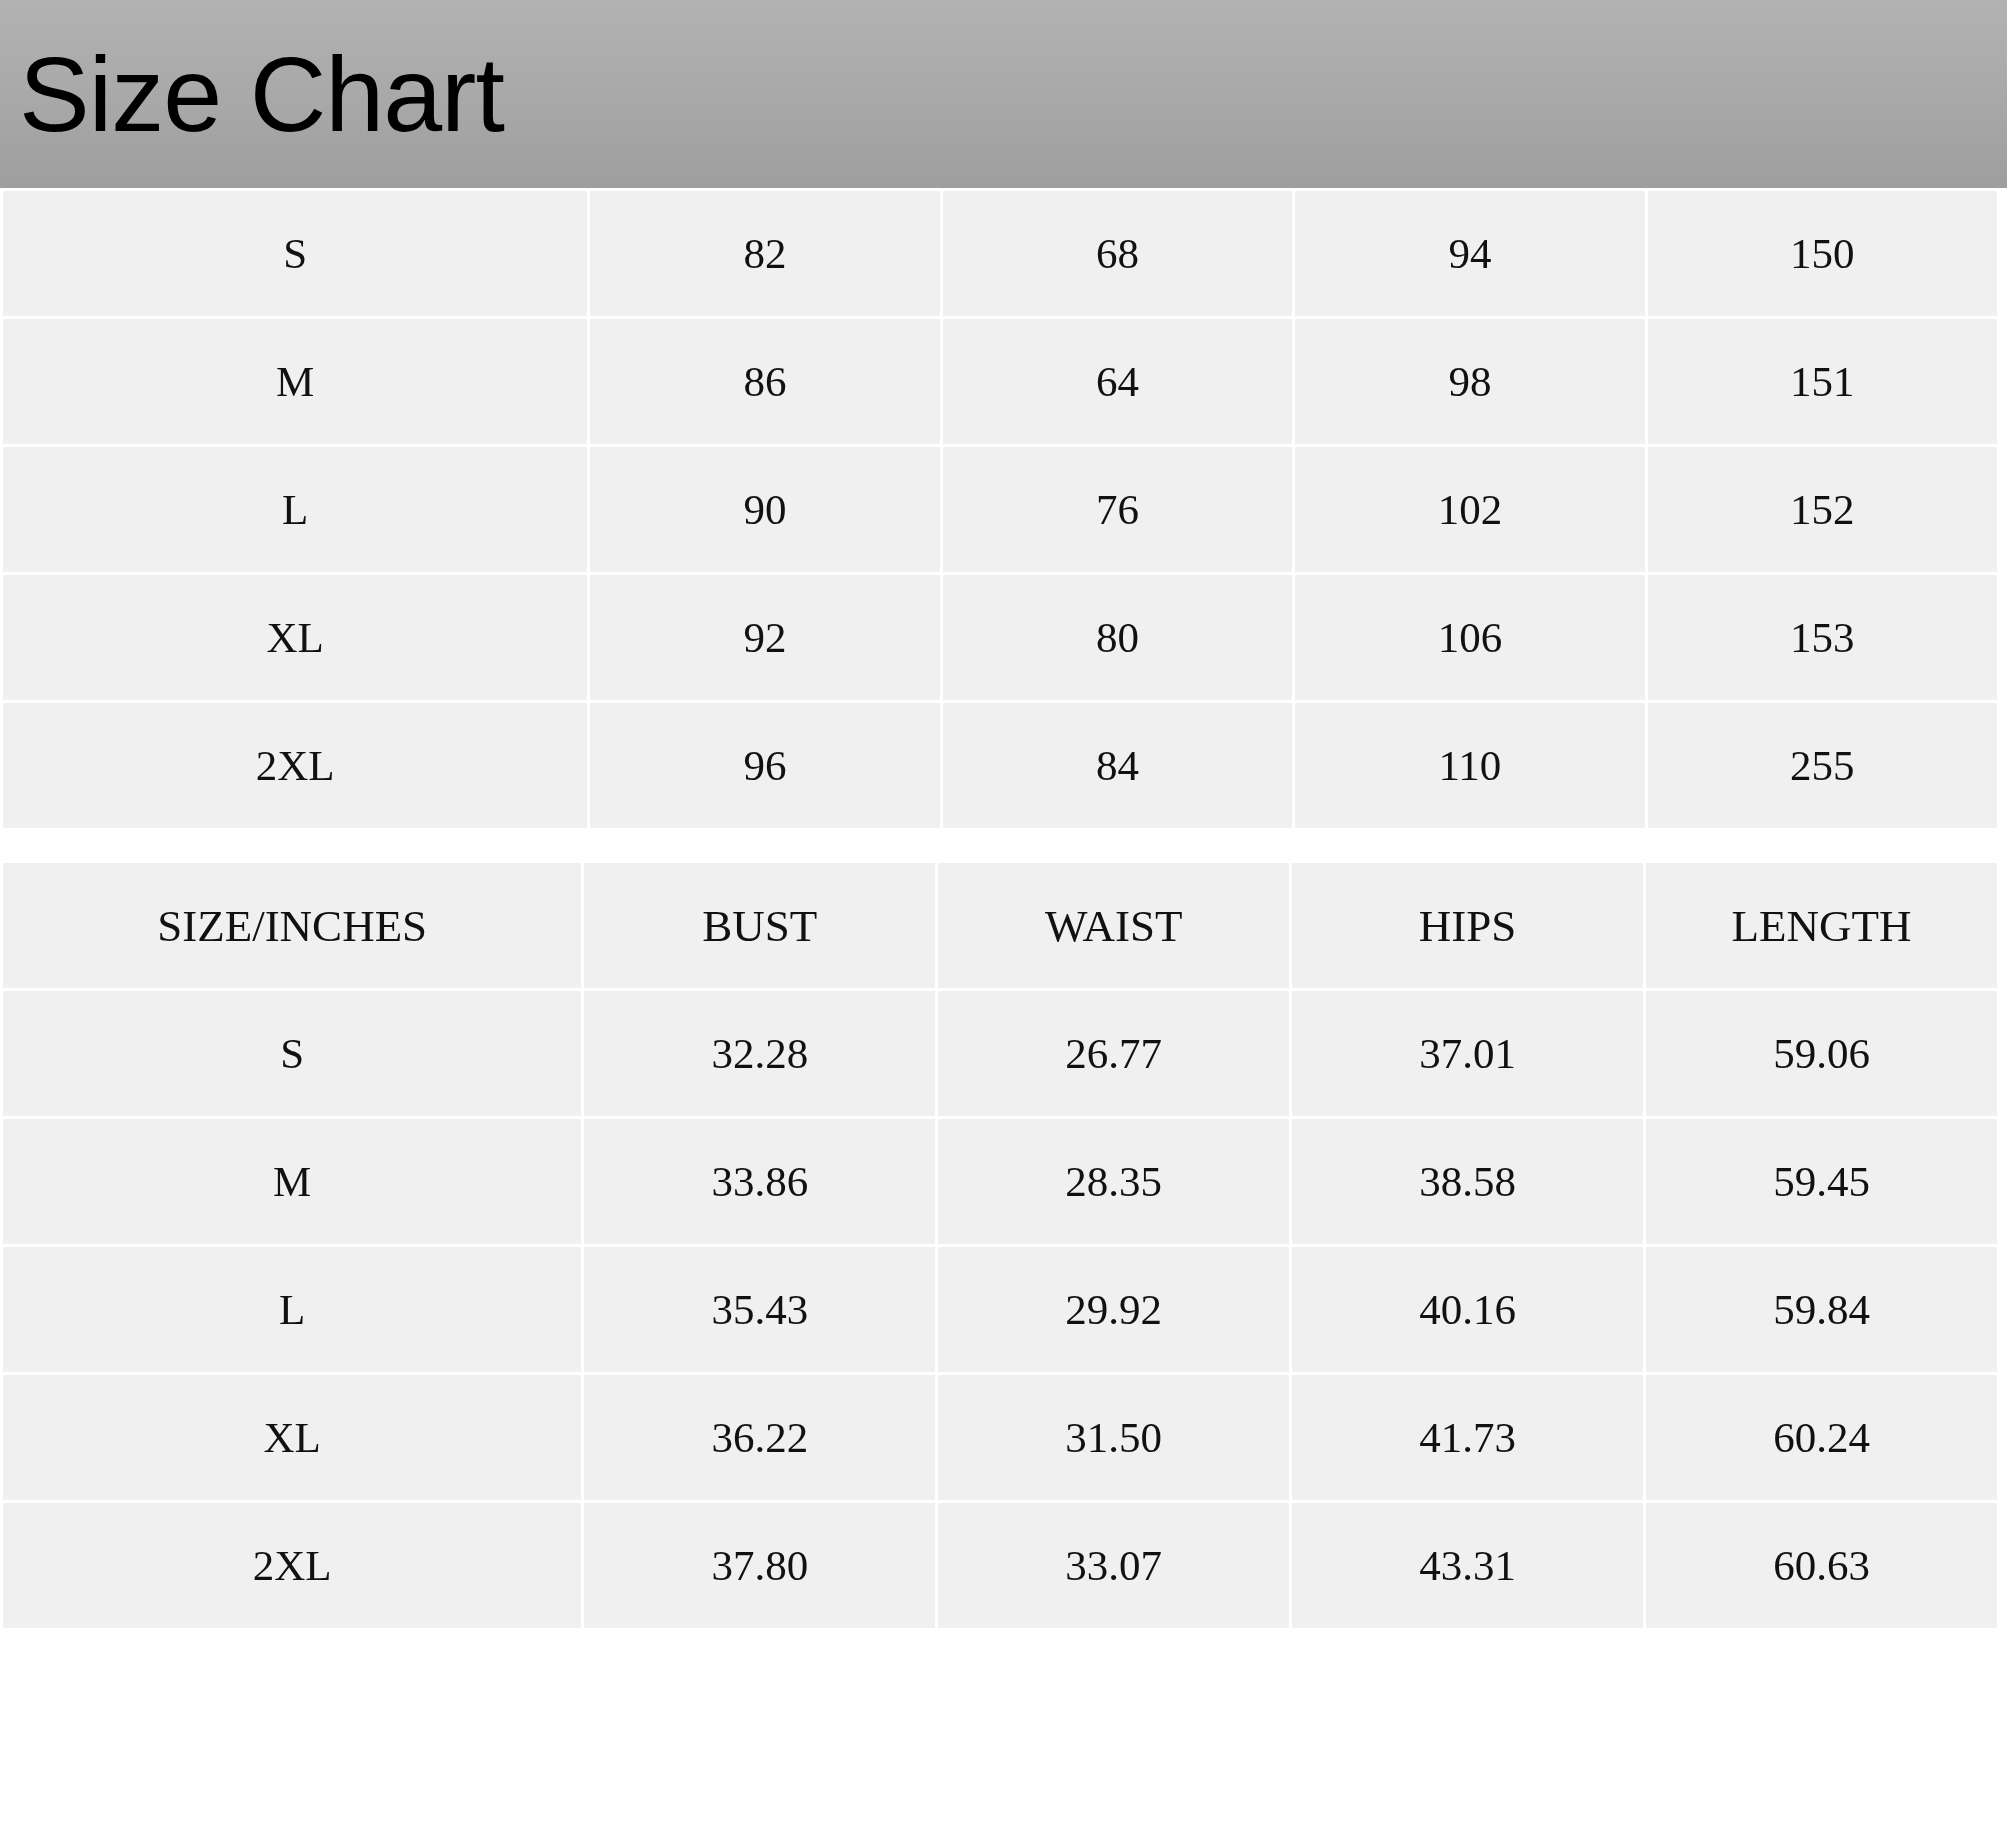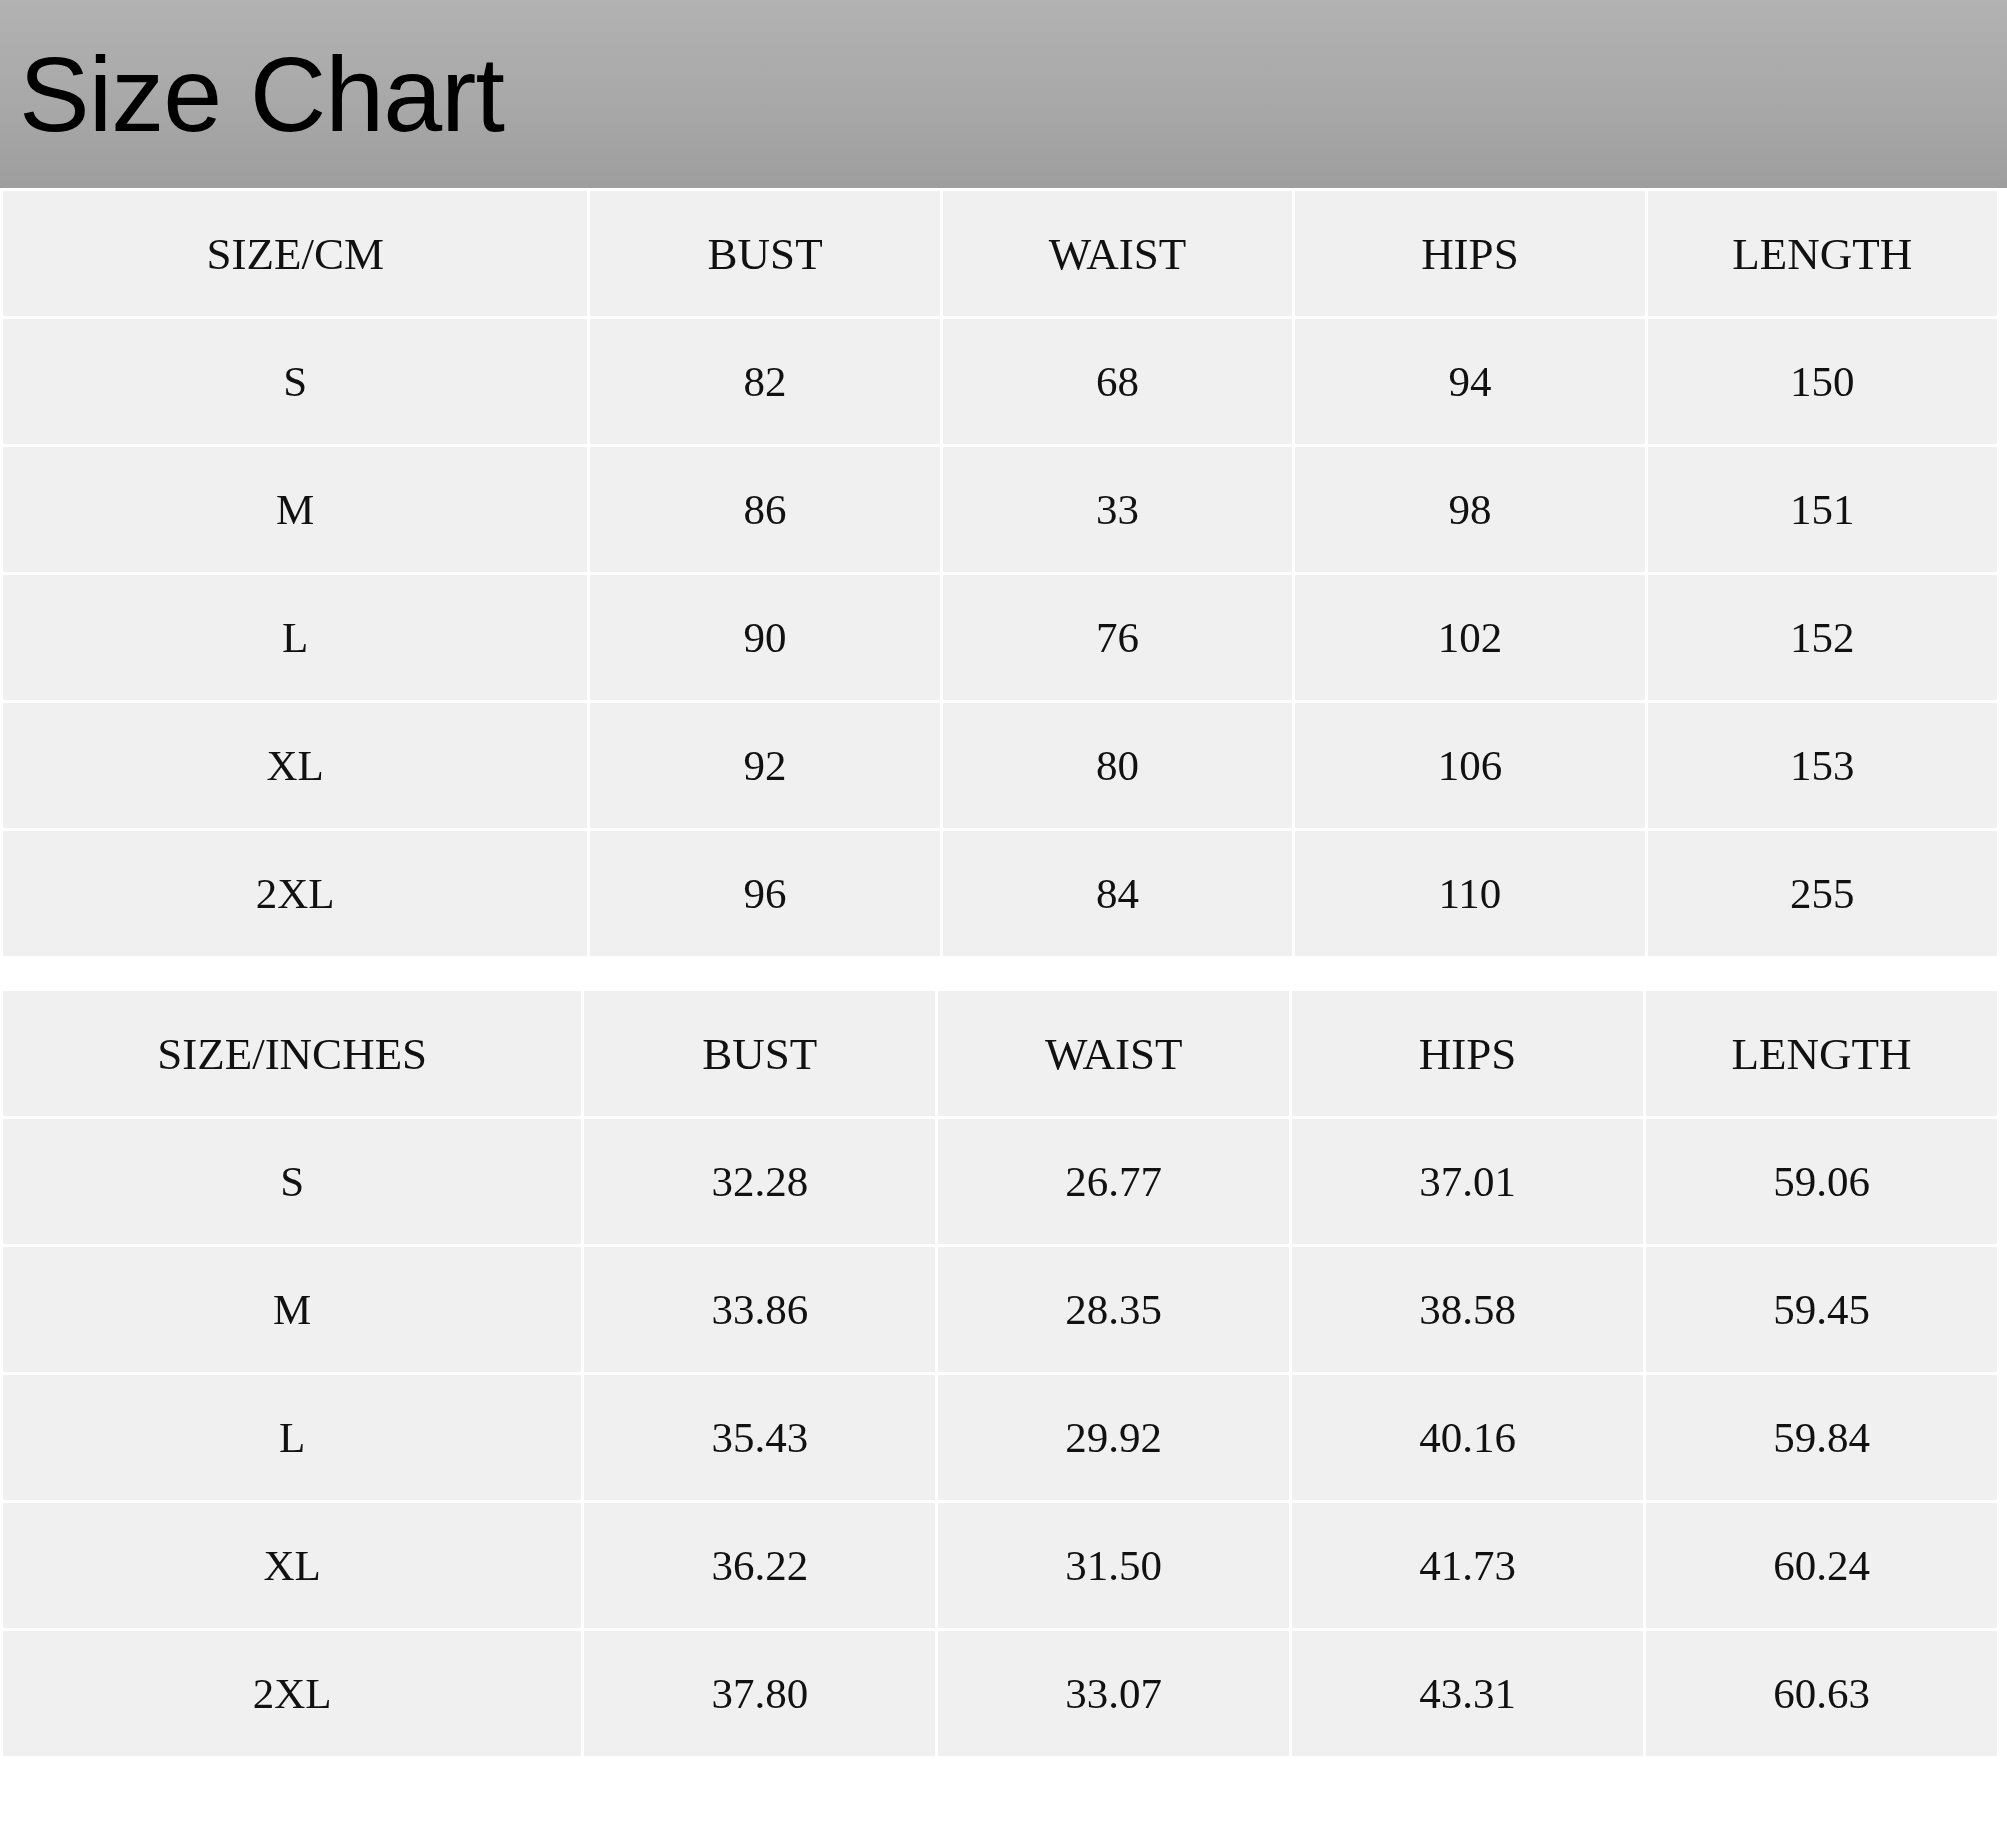--- a/index.html
+++ b/index.html
@@ -88,38 +88,31 @@
 
 <div class="page">
 
   <div class="header-banner">
     <div class="header-title">Size Chart</div>
   </div>
 
   <div class="table-wrap">
     <table class="size-table cm-table">
       <tbody>
-        <tr class="head-row">
-          <td class="label-col">SIZE/CM</td>
-          <td class="data-col">BUST</td>
-          <td class="data-col">WAIST</td>
-          <td class="data-col">HIPS</td>
-          <td class="data-col">LENGTH</td>
-        </tr>
         <tr>
           <td class="label-col">S</td>
           <td class="data-col">82</td>
           <td class="data-col">68</td>
           <td class="data-col">94</td>
           <td class="data-col">150</td>
         </tr>
         <tr>
           <td class="label-col">M</td>
           <td class="data-col">86</td>
-          <td class="data-col">33</td>
+          <td class="data-col">64</td>
           <td class="data-col">98</td>
           <td class="data-col">151</td>
         </tr>
         <tr>
           <td class="label-col">L</td>
           <td class="data-col">90</td>
           <td class="data-col">76</td>
           <td class="data-col">102</td>
           <td class="data-col">152</td>
         </tr>

